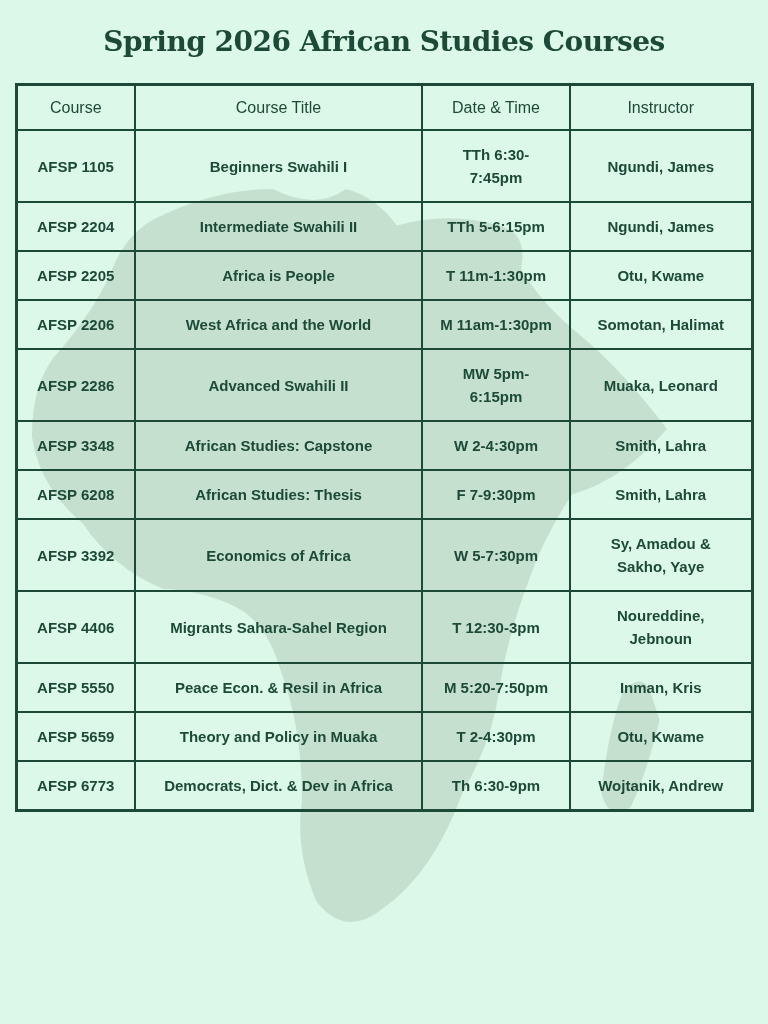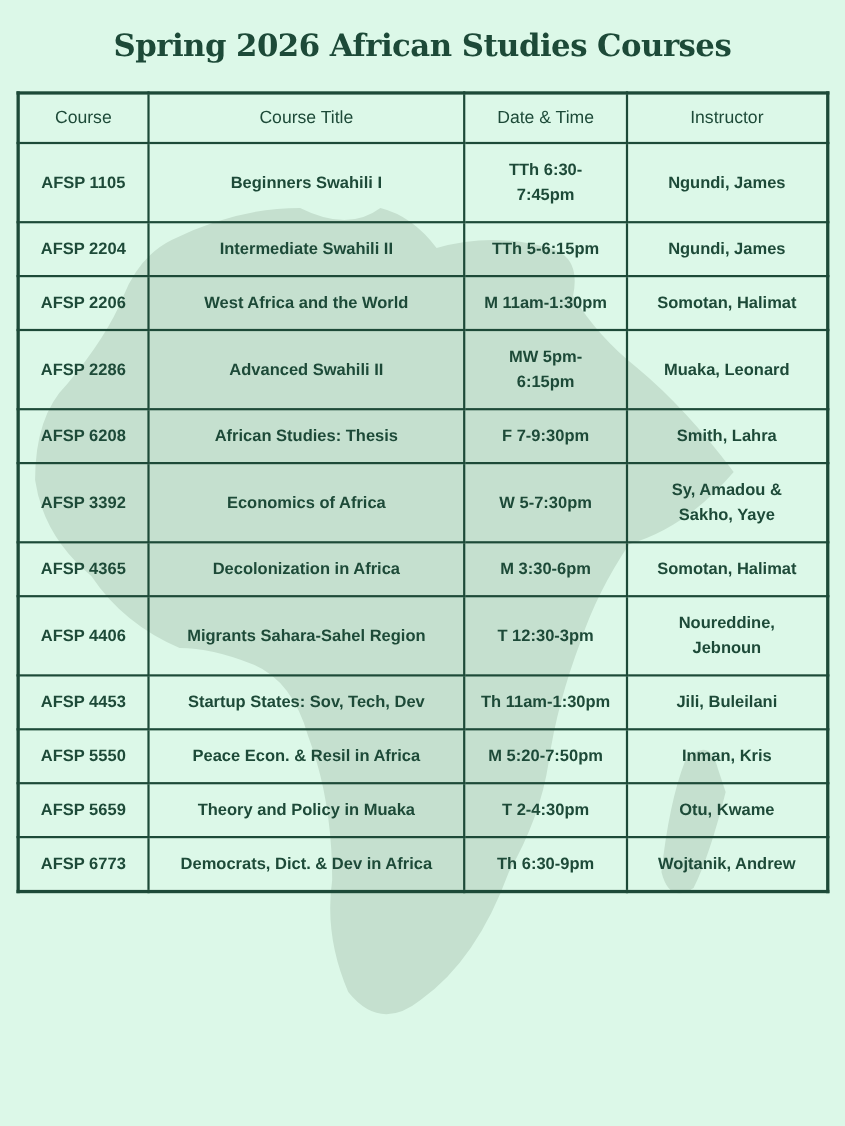--- a/index.html
+++ b/index.html
@@ -106,63 +106,63 @@
 7:45pm</td>
           <td>Ngundi, James</td>
         </tr>
         <tr>
           <td>AFSP 2204</td>
           <td>Intermediate Swahili II</td>
           <td>TTh 5-6:15pm</td>
           <td>Ngundi, James</td>
         </tr>
         <tr>
+          <td>AFSP 2205</td>
+          <td>Africa is People</td>
+          <td>T 11m-1:30pm</td>
+          <td>Otu, Kwame</td>
+        </tr>
+        <tr>
           <td>AFSP 2206</td>
           <td>West Africa and the World</td>
           <td>M 11am-1:30pm</td>
           <td>Somotan, Halimat</td>
         </tr>
         <tr>
           <td>AFSP 2286</td>
           <td>Advanced Swahili II</td>
           <td>MW 5pm-
 6:15pm</td>
           <td>Muaka, Leonard</td>
+        </tr>
+        <tr>
+          <td>AFSP 3348</td>
+          <td>African Studies: Capstone</td>
+          <td>W 2-4:30pm</td>
+          <td>Smith, Lahra</td>
         </tr>
         <tr>
           <td>AFSP 6208</td>
           <td>African Studies: Thesis</td>
           <td>F 7-9:30pm</td>
           <td>Smith, Lahra</td>
         </tr>
         <tr>
           <td>AFSP 3392</td>
           <td>Economics of Africa</td>
           <td>W 5-7:30pm</td>
           <td>Sy, Amadou &amp;
 Sakho, Yaye</td>
         </tr>
         <tr>
-          <td>AFSP 4365</td>
-          <td>Decolonization in Africa</td>
-          <td>M 3:30-6pm</td>
-          <td>Somotan, Halimat</td>
-        </tr>
-        <tr>
           <td>AFSP 4406</td>
           <td>Migrants Sahara-Sahel Region</td>
           <td>T 12:30-3pm</td>
           <td>Noureddine,
 Jebnoun</td>
-        </tr>
-        <tr>
-          <td>AFSP 4453</td>
-          <td>Startup States: Sov, Tech, Dev</td>
-          <td>Th 11am-1:30pm</td>
-          <td>Jili, Buleilani</td>
         </tr>
         <tr>
           <td>AFSP 5550</td>
           <td>Peace Econ. &amp; Resil in Africa</td>
           <td>M 5:20-7:50pm</td>
           <td>Inman, Kris</td>
         </tr>
         <tr>
           <td>AFSP 5659</td>
           <td>Theory and Policy in Muaka</td>

